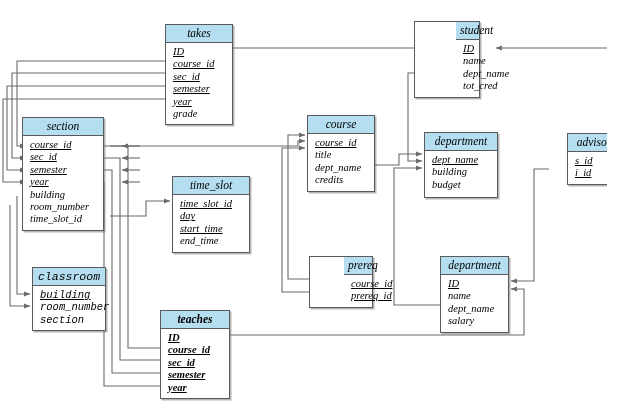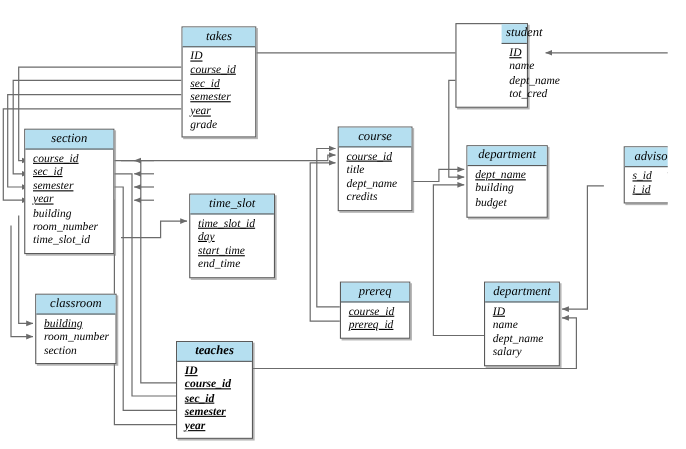--- a/index.html
+++ b/index.html
@@ -175,29 +175,29 @@
       </div>
       <div class="entity" style="left: 172px; top: 176px; width: 78px; min-height: 72px;">
         <div class="entity-title">time_slot</div>
         <div class="attr-list">
           <div class="attr pk">time_slot_id</div>
           <div class="attr pk">day</div>
           <div class="attr pk">start_time</div>
           <div class="attr">end_time</div>
         </div>
       </div>
-      <div class="entity" style="left: 32px; top: 267px; width: 74px; min-height: 62px;">
+      <div class="entity" style="left: 32px; top: 267px; width: 74px; min-height: 62px; font-family: Liberation Mono, monospace;">
         <div class="entity-title">classroom</div>
         <div class="attr-list">
           <div class="attr pk">building</div>
           <div class="attr">room_number</div>
           <div class="attr">section</div>
         </div>
       </div>
-      <div class="entity" style="left: 309px; top: 256px; width: 64px; min-height: 50px;">
+      <div class="entity" style="left: 309px; top: 256px; width: 64px; min-height: 50px; padding-left: 34px;">
         <div class="entity-title">prereq</div>
         <div class="attr-list">
           <div class="attr pk">course_id</div>
           <div class="attr pk">prereq_id</div>
         </div>
       </div>
       <div class="entity" style="left: 440px; top: 256px; width: 69px; min-height: 77px;">
         <div class="entity-title">department</div>
         <div class="attr-list">
           <div class="attr pk">ID</div>

